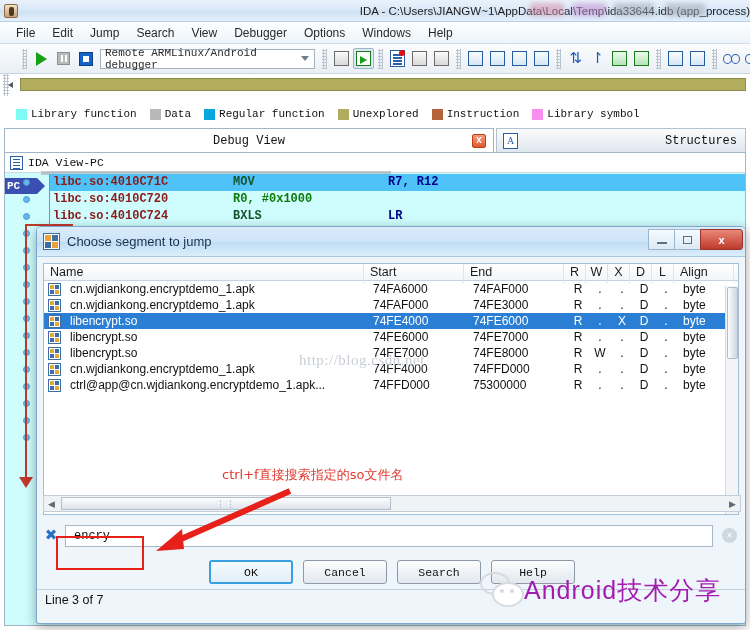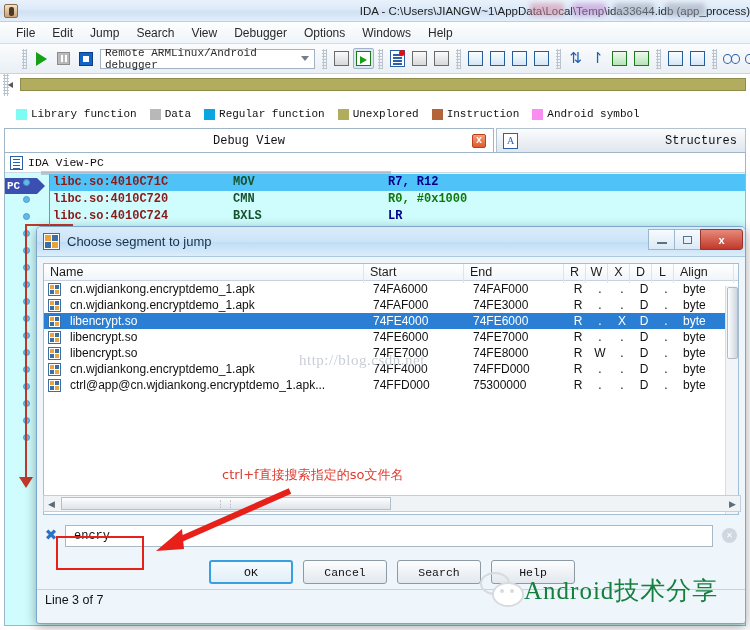--- a/index.html
+++ b/index.html
@@ -312,21 +312,21 @@
   #wm-chat{
     width:52px;height:40px;position:relative;flex:none;
   }
   #wm-chat .b1{position:absolute;left:2px;top:2px;width:30px;height:23px;border:2.5px solid #d7dbdf;
     border-radius:50%;}
   #wm-chat .b2{position:absolute;left:14px;top:12px;width:32px;height:25px;border:2.5px solid #d7dbdf;
     border-radius:50%;background:#fff;}
   #wm-chat .e1,#wm-chat .e2{position:absolute;width:4px;height:4px;border-radius:50%;background:#d7dbdf;}
   #wm-chat .e1{left:22px;top:19px;} #wm-chat .e2{left:32px;top:19px;}
   #wm-text{
-    font-size:25px;color:#15803d;font-family:Liberation Serif, serif;letter-spacing:1px;
+    font-size:25px;color:#a21caf;font-family:Liberation Sans, sans-serif;letter-spacing:1px;
     margin-left:-6px;white-space:nowrap;
   }
 </style>
 </head>
 <body>
 
 <div id="titlebar">
   <div id="ida-logo"></div>
   <div id="title-text">IDA - C:\Users\JIANGW~1\AppData\Local\Temp\ida33644.idb (app_process)</div>
   <div class="blurpatch" style="left:530px;top:3px;width:34px;height:13px;background:#d98fa8;"></div>
@@ -432,21 +432,21 @@
   <span class="lg-lbl">Library function</span>
   <span class="lg-sw" style="background:#b8b8b8"></span>
   <span class="lg-lbl">Data</span>
   <span class="lg-sw" style="background:#0aa6e0"></span>
   <span class="lg-lbl">Regular function</span>
   <span class="lg-sw" style="background:#b2ad5e"></span>
   <span class="lg-lbl">Unexplored</span>
   <span class="lg-sw" style="background:#b5643a"></span>
   <span class="lg-lbl">Instruction</span>
   <span class="lg-sw" style="background:#f98ef0"></span>
-  <span class="lg-lbl">Android symbol</span>
+  <span class="lg-lbl">Library symbol</span>
 </div>
 
 <div id="tabstrip">
   <div id="tab-debug">
     <span>Debug View</span>
     <div id="tab-debug-close">x</div>
   </div>
   <div id="tab-struct">
     <span class="sico">A</span>
     <span class="lbl">Structures</span>
@@ -484,21 +484,20 @@
 
   <div id="dl-topband"></div>
   <div id="disasm">
     <div class="dl hl">
       <span class="addr">libc.so:4010C71C</span>
       <span class="mnem">MOV</span>
       <span class="ops">R7, R12</span>
     </div>
     <div class="dl">
       <span class="addr">libc.so:4010C720</span>
-      <span class="mnem">CMN</span>
       <span class="ops num">R0, #0x1000</span>
     </div>
     <div class="dl">
       <span class="addr">libc.so:4010C724</span>
       <span class="mnem">BXLS</span>
       <span class="ops">LR</span>
     </div>
   </div>
 
 </div>

